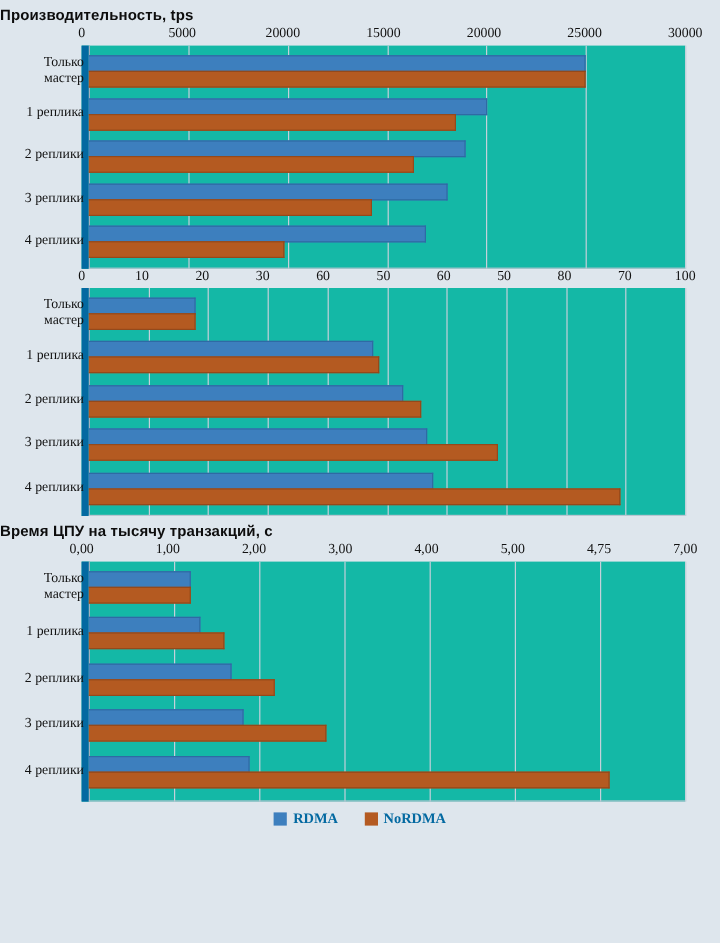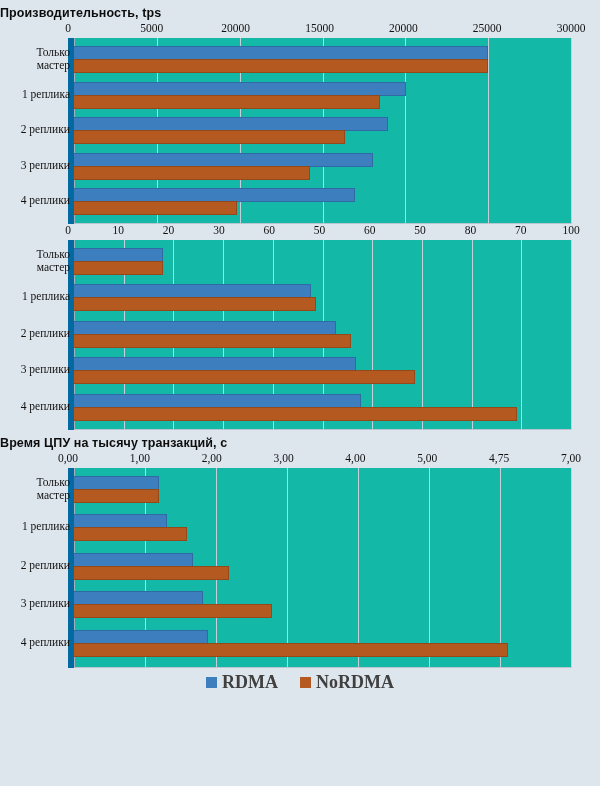--- a/index.html
+++ b/index.html
@@ -88,23 +88,23 @@
     gap:22px;
     height:22px;
     margin-top:3px;
   }
   .legend-item{display:flex;align-items:center;gap:5px;}
   .swatch{width:11px;height:11px;display:inline-block;}
   .swatch.rdma{background:#3d7fbe;}
   .swatch.nordma{background:#b45a21;}
   .legend-label{
     font-family:"Liberation Serif", serif;
-    font-size:18px;
+    font-size:12px;
     font-weight:bold;
-    color:#404040;
+    color:#0369a1;
     text-align:center;
   }
 </style>
 </head>
 <body>
 
 <div class="page">
 
   <div class="panel">
     <div class="panel-title">Производительность, tps</div>

